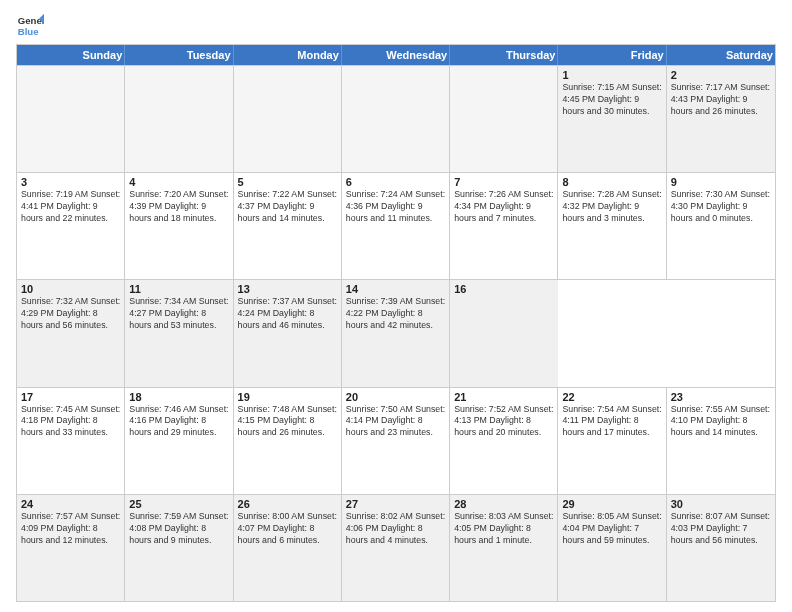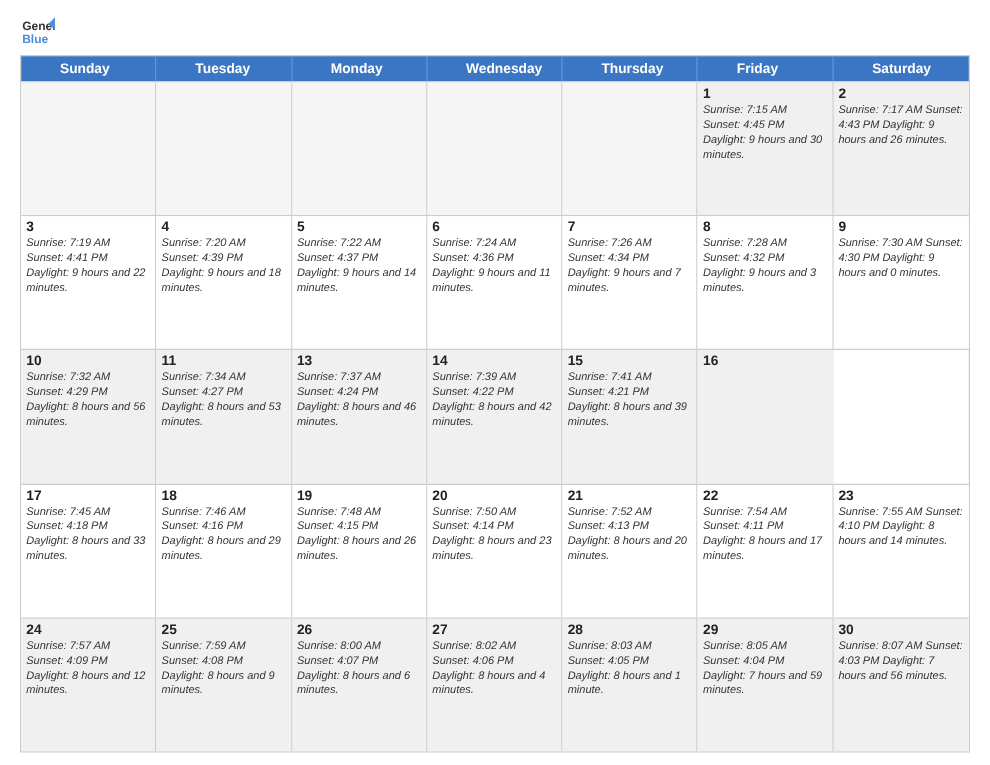--- a/index.html
+++ b/index.html
@@ -52,24 +52,23 @@
     }
     .cal-header-row {
       display: grid;
       grid-template-columns: repeat(7, 1fr);
       background: #3a76c4;
     }
     .cal-header-cell {
       color: #fff;
       font-size: 11px;
       font-weight: bold;
-      text-align: left;
+      text-align: right;
       padding: 4px 2px;
       border-right: 1px solid #5a96d4;
-      margin-left: 29px;
     }
     .cal-header-cell:last-child { border-right: none; }
     .cal-body {
       flex: 1;
       display: flex;
       flex-direction: column;
     }
     .cal-row {
       display: grid;
       grid-template-columns: repeat(7, 1fr);
@@ -91,21 +90,20 @@
     .day-num {
       font-size: 11px;
       font-weight: bold;
       margin-bottom: 1px;
       color: #222;
     }
     .cell-info {
       font-size: 8.8px;
       line-height: 1.35;
       color: #333;
-      font-style: italic;
     }
   </style>
 </head>
 <body>
 
 <div class="page">
   <div class="header">
     <div class="logo">
       <svg class="logo-icon" viewBox="0 0 32 32">
         <text x="2" y="14" font-size="11" font-weight="bold" fill="#333">General</text>
@@ -212,26 +210,20 @@
 Sunset: 4:24 PM
 Daylight: 8 hours and 46 minutes.</div>
           </div>
           <div class="cal-cell shaded">
             <div class="day-num">14</div>
             <div class="cell-info">Sunrise: 7:39 AM
 Sunset: 4:22 PM
 Daylight: 8 hours and 42 minutes.</div>
           </div>
           <div class="cal-cell shaded">
-            <div class="day-num">15</div>
-            <div class="cell-info">Sunrise: 7:41 AM
-Sunset: 4:21 PM
-Daylight: 8 hours and 39 minutes.</div>
-          </div>
-          <div class="cal-cell shaded">
             <div class="day-num">16</div>
           </div>
         </div>
         <div class="cal-row">
           <div class="cal-cell">
             <div class="day-num">17</div>
             <div class="cell-info">Sunrise: 7:45 AM
 Sunset: 4:18 PM
 Daylight: 8 hours and 33 minutes.</div>
           </div>

